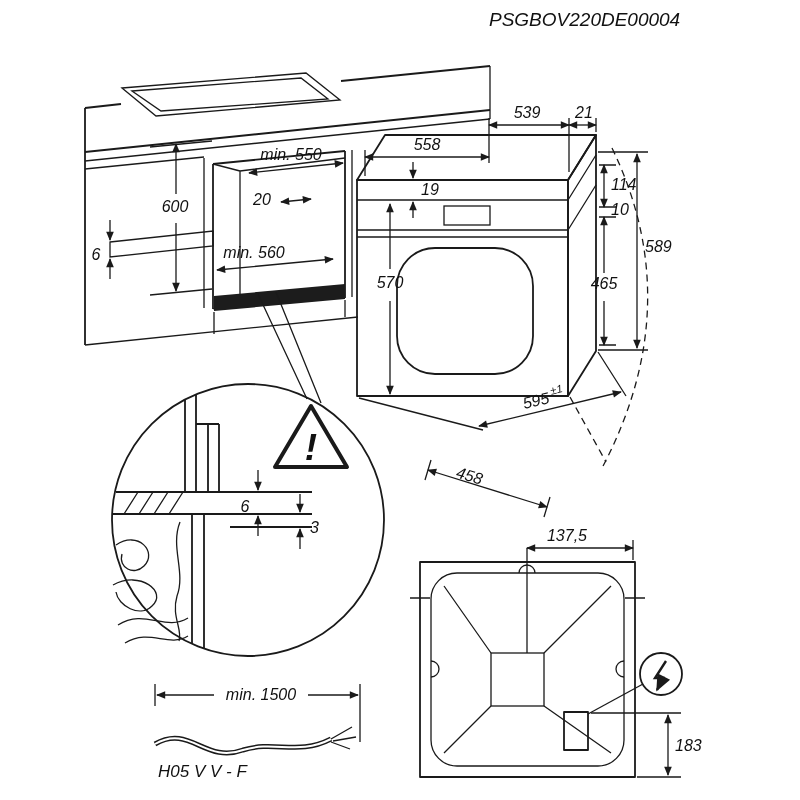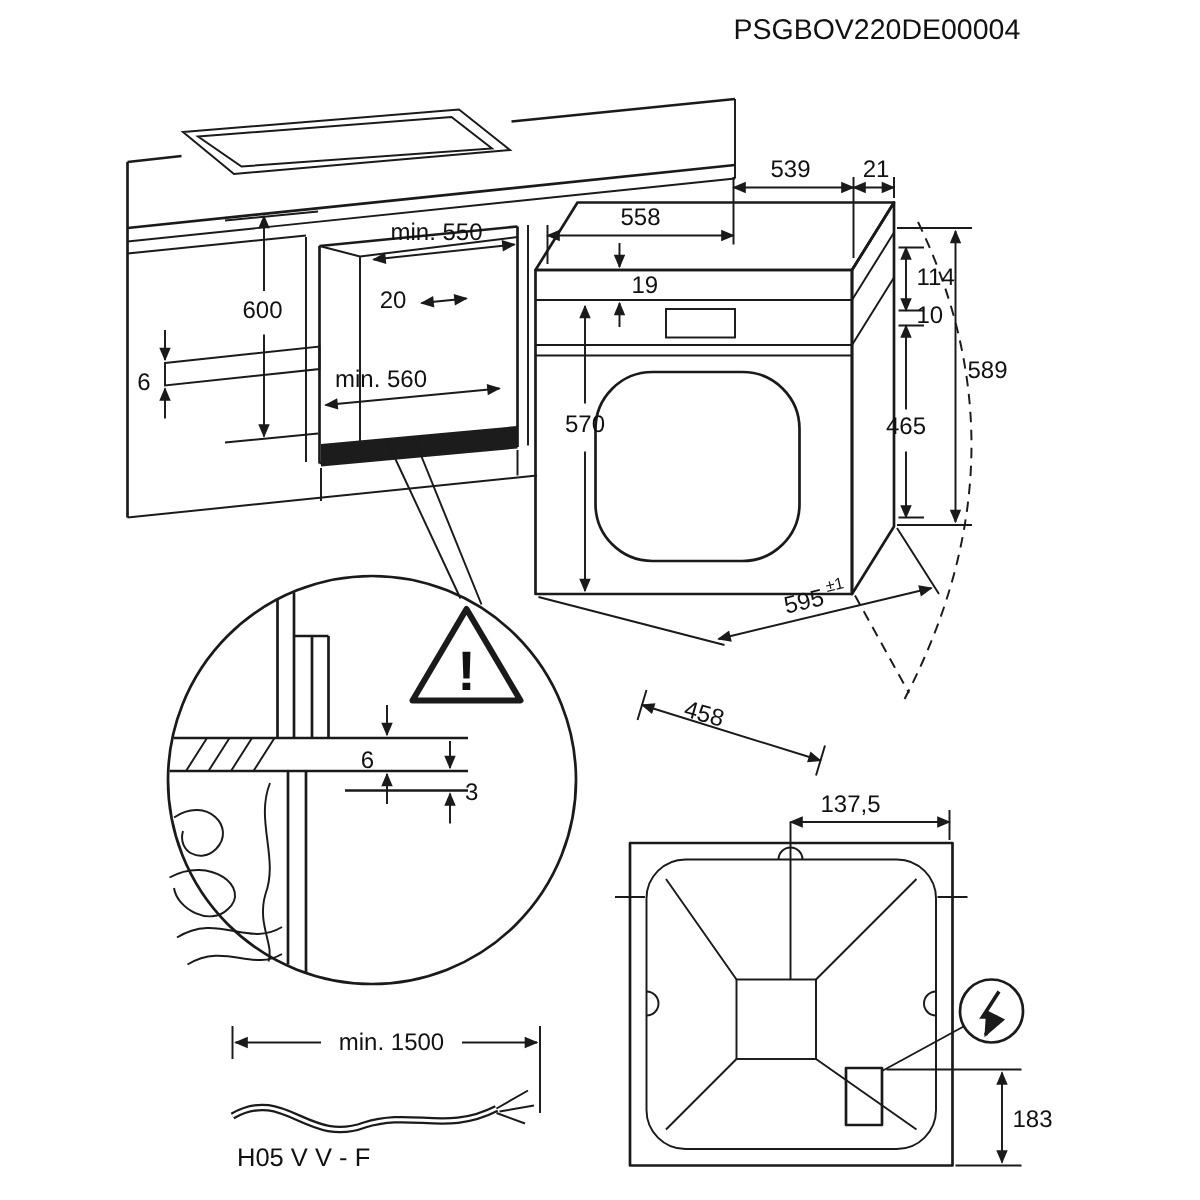--- a/index.html
+++ b/index.html
@@ -1,16 +1,16 @@
 <!DOCTYPE html>
 <html><head>
 <meta charset="utf-8">
 <style>
   html,body{margin:0;padding:0;background:#fff;}
-  .page{width:712px;height:800px;background:#fff;position:relative;overflow:hidden;}
+  .page{width:712px;height:800px;background:#fff;position:relative;overflow:hidden;font-style:italic;}
   svg text{font-family:"Liberation Sans","DejaVu Sans",sans-serif;font-size:16px;fill:#111;}
   svg text.lg{font-size:19px;}
   svg text.md{font-size:17px;}
   svg text.sm{font-size:11px;}
   svg text.xl{font-size:37px;font-weight:bold;}
   .s{stroke:#1a1a1a;stroke-width:1.8;fill:none;stroke-linejoin:round;}
   .s2{stroke:#1a1a1a;stroke-width:1.3;fill:none;}
   .d{stroke:#1a1a1a;stroke-width:1.3;fill:none;}
   .dash{stroke:#1a1a1a;stroke-width:1.3;fill:none;stroke-dasharray:7 5;}
 </style>

